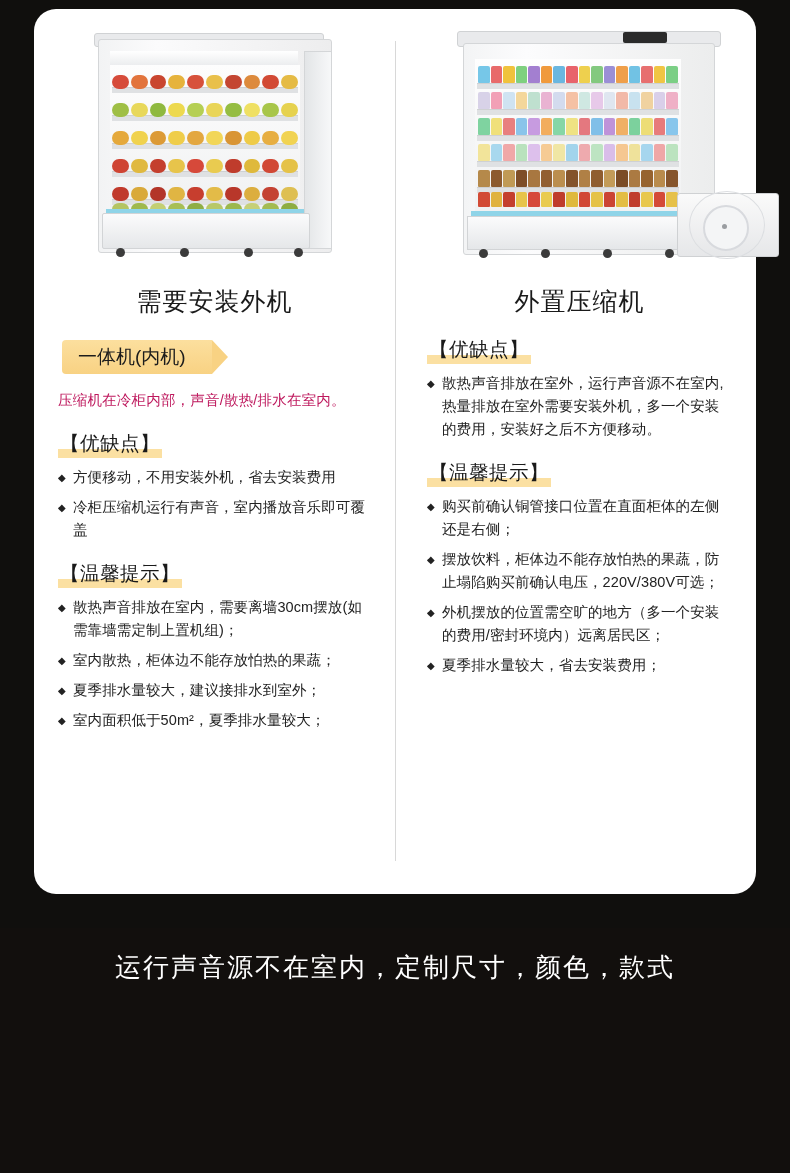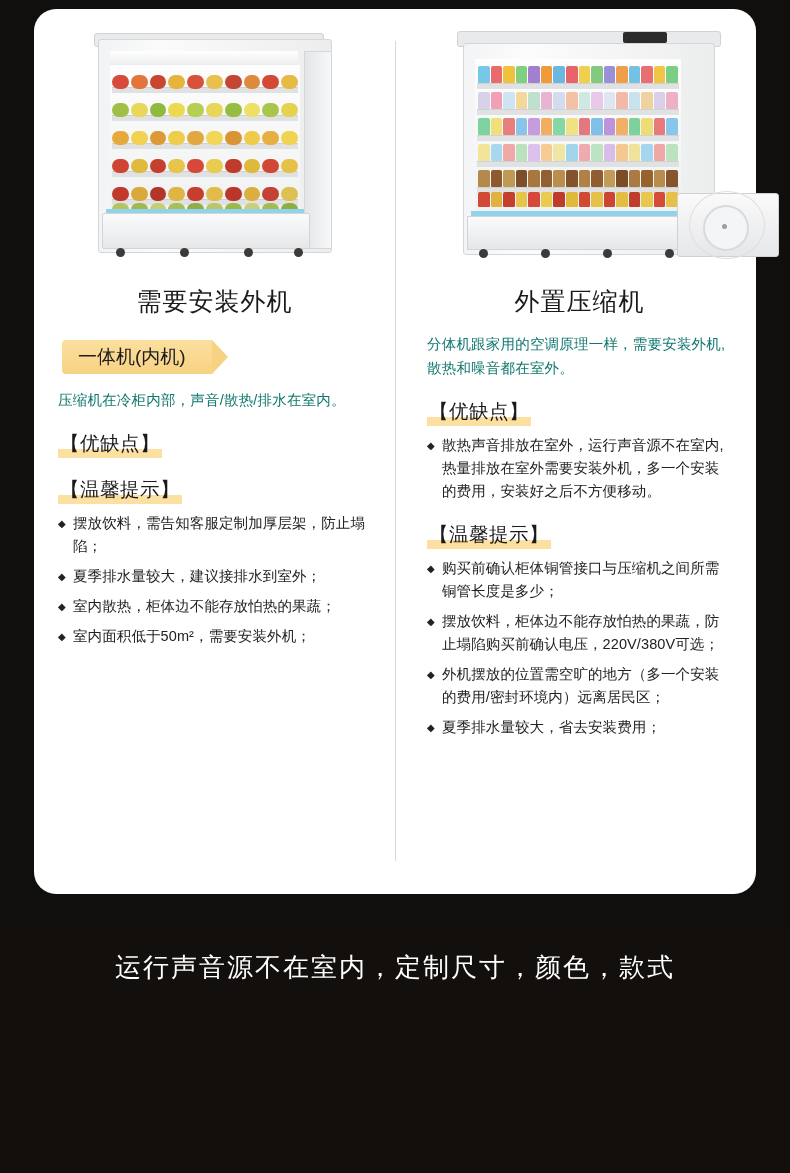--- a/index.html
+++ b/index.html
@@ -86,21 +86,21 @@
     right: -16px;
     top: 0;
     width: 0;
     height: 0;
     border-top: 17px solid transparent;
     border-bottom: 17px solid transparent;
     border-left: 16px solid #f8d283;
   }
   .para {
     font-size: 14.5px;
-    color: #0f766e;
+    color: #be185d;
     line-height: 24px;
     margin-top: 14px;
     letter-spacing: 0.2px;
   }
   
   .sect {
     display: inline-block;
     margin-top: 18px;
     font-size: 19.5px;
     color: #1a1a1a;
@@ -435,27 +435,31 @@
           <div class="wheel" style="left:236px"></div>
         </div>
 
         <div class="colheading">需要安装外机</div>
 
         <div><span class="ribbon">一体机(内机)</span></div>
 
         <div class="para">压缩机在冷柜内部，声音/散热/排水在室内。</div>
 
         <div><span class="sect">【优缺点】</span></div>
+        <ul class="bullets">
+          <li>方便移动，不用安装外机，省去安装费用</li>
+          <li>冷柜压缩机运行有声音，室内播放音乐即可覆盖</li>
+        </ul>
 
         <div><span class="sect">【温馨提示】</span></div>
         <ul class="bullets">
-          <li>摆放饮料，需告知客服定制加厚层架，防止塌陷；</li>
+          <li>散热声音排放在室内，需要离墙30cm摆放(如需靠墙需定制上置机组)；</li>
+          <li>室内散热，柜体边不能存放怕热的果蔬；</li>
           <li>夏季排水量较大，建议接排水到室外；</li>
-          <li>室内散热，柜体边不能存放怕热的果蔬；</li>
-          <li>室内面积低于50m²，需要安装外机；</li>
+          <li>室内面积低于50m²，夏季排水量较大；</li>
         </ul>
       </div>
 
       <div class="col right">
 
         <div class="photo">
           <div class="rc-top"></div>
           <div class="rc-btnbox"></div>
           <div class="rc-body"></div>
           <div class="rc-interior">
@@ -580,30 +584,29 @@
           <div class="wheel" style="left:176px; top:228px"></div>
           <div class="wheel" style="left:238px; top:228px"></div>
           <div class="cond"></div>
           <div class="cond-grill" style="left:262px; top:170px; width:74px; height:66px;"></div>
           <div class="cond-fan"></div>
         </div>
 
         <div class="colheading">外置压缩机</div>
 
 
-        <div class="para">分体机跟家用的空调原理一样，需要安装外机,散热和噪音都在室外。</div>
 
         <div><span class="sect">【优缺点】</span></div>
         <ul class="bullets">
           <li>散热声音排放在室外，运行声音源不在室内,热量排放在室外需要安装外机，多一个安装的费用，安装好之后不方便移动。</li>
         </ul>
 
         <div><span class="sect">【温馨提示】</span></div>
         <ul class="bullets">
-          <li>购买前确认柜体铜管接口与压缩机之间所需铜管长度是多少；</li>
+          <li>购买前确认铜管接口位置在直面柜体的左侧还是右侧；</li>
           <li>摆放饮料，柜体边不能存放怕热的果蔬，防止塌陷购买前确认电压，220V/380V可选；</li>
           <li>外机摆放的位置需空旷的地方（多一个安装的费用/密封环境内）远离居民区；</li>
           <li>夏季排水量较大，省去安装费用；</li>
         </ul>
       </div>
 
     </div>
   </div>
 
   <div class="banner">

